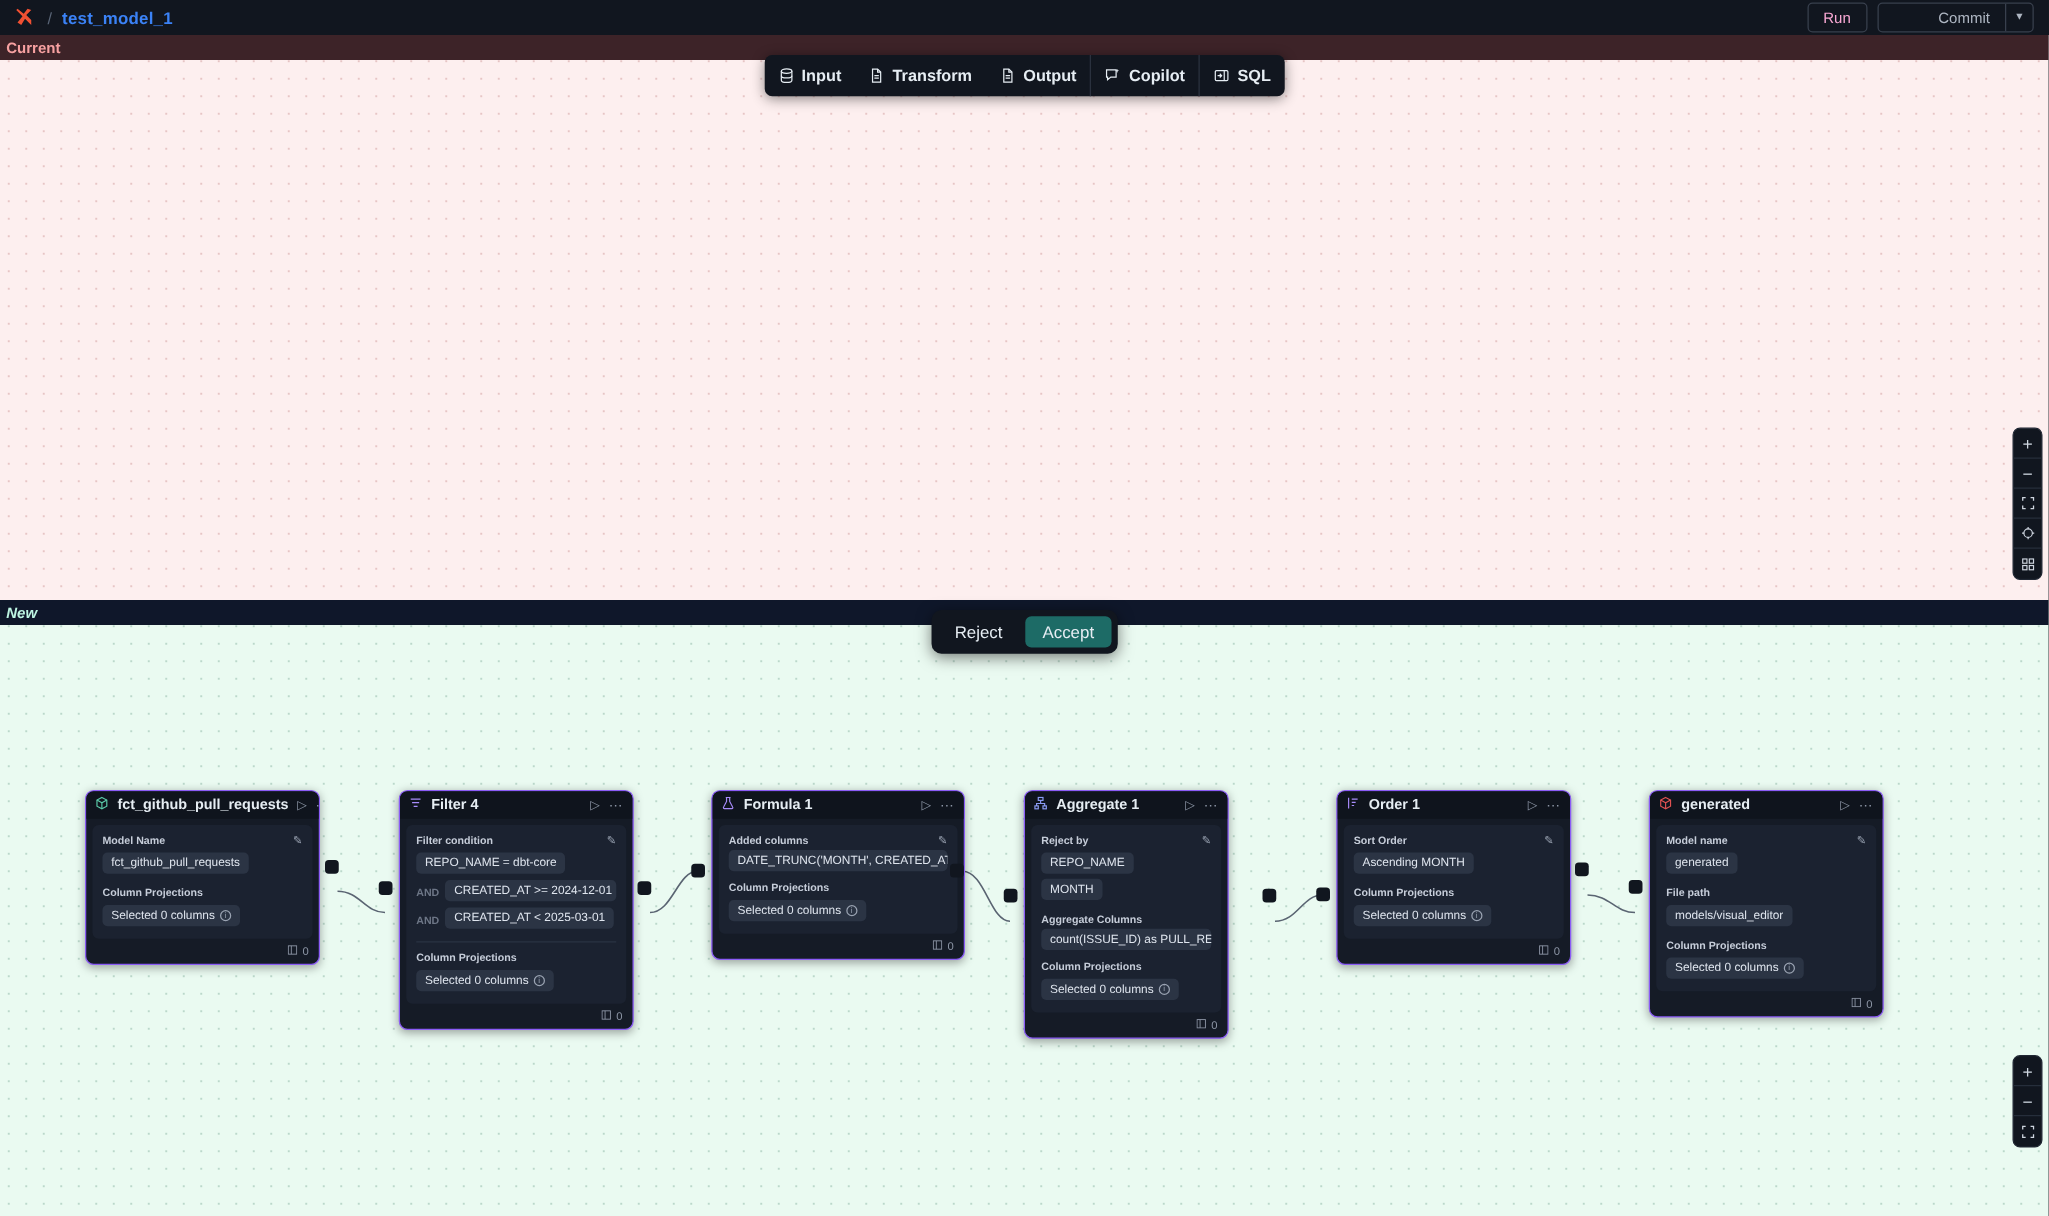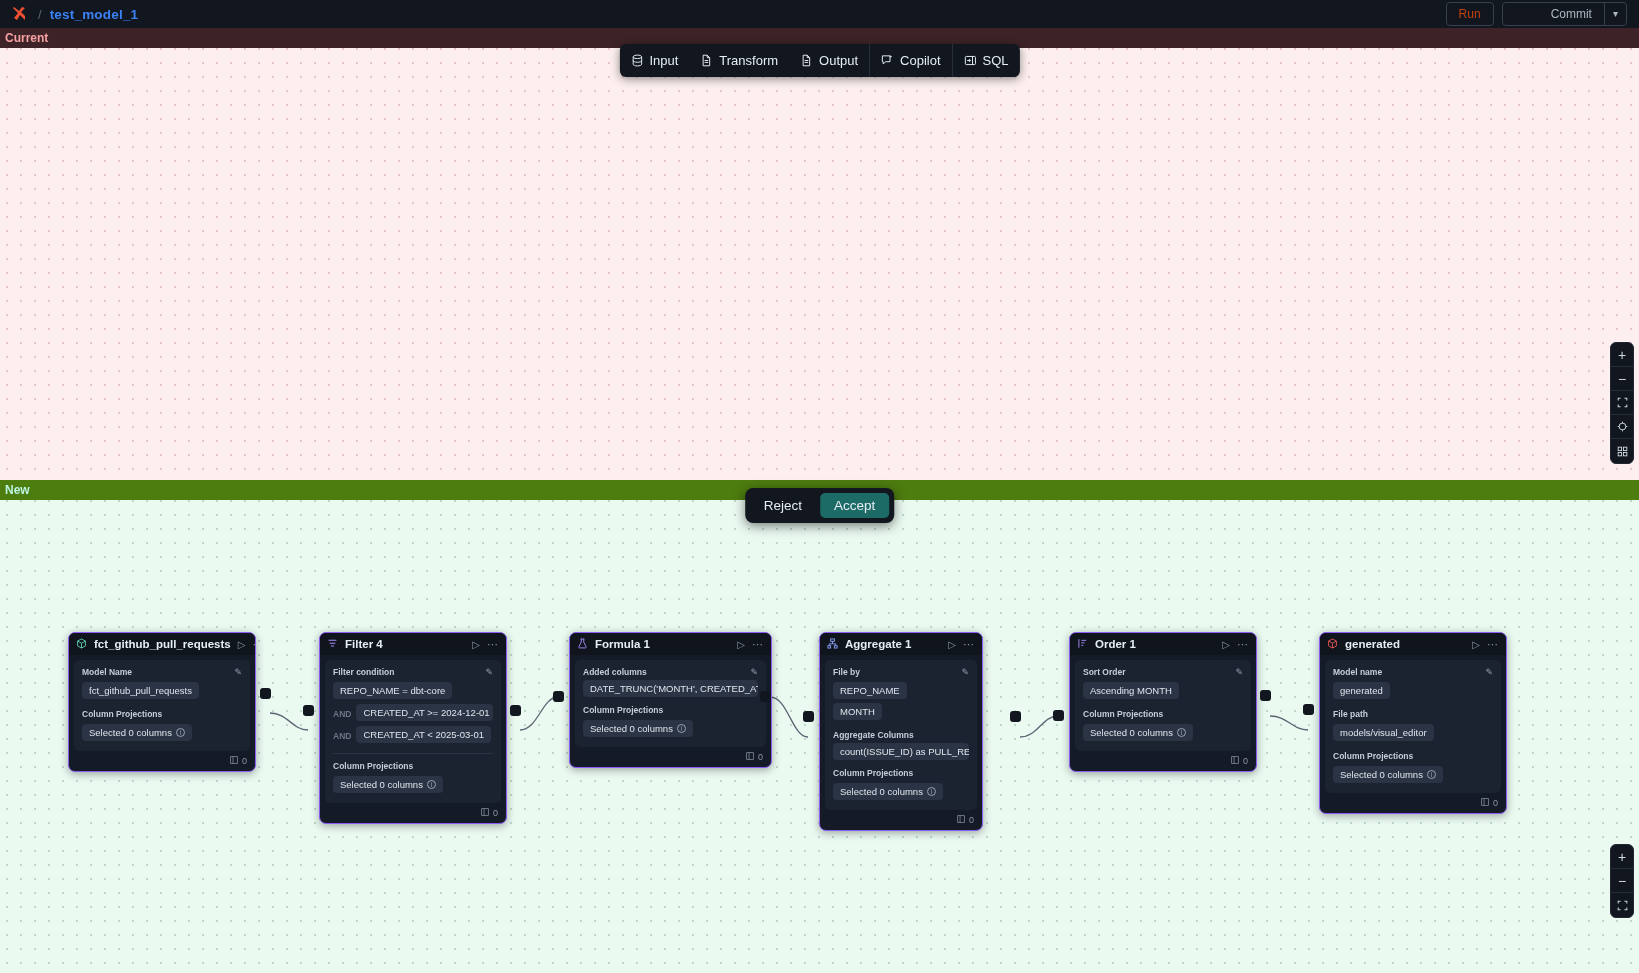--- a/index.html
+++ b/index.html
@@ -16,56 +16,56 @@
     position:absolute; top:0; left:0; width:1639px; height:28px;
     background:#11161f; display:flex; align-items:center;
     padding:0 8px; z-index:40;
   }
   .logo { width:22px; height:22px; display:flex; align-items:center; justify-content:center; }
   .logo svg { display:block; }
   .crumb-sep { color:#5a6577; font-size:13px; margin:0 8px; }
   .crumb-title { color:#3b82f6; font-size:13.5px; font-weight:bold; letter-spacing:.2px; }
   .titlebar-right { margin-left:auto; display:flex; align-items:center; gap:8px; padding-right:4px; }
   .tb-btn {
-    border:1px solid #39404e; border-radius:4px; color:#c2410c;
+    border:1px solid #39404e; border-radius:4px; color:#f9a8d4;
     font-size:12px; padding:3px 12px; background:transparent; line-height:16px;
   }
   .tb-split { display:flex; align-items:stretch; border:1px solid #39404e; border-radius:4px;padding-left:36px; }
   .tb-split .lbl { color:#aeb6c2; font-size:12px; padding:3px 12px; line-height:16px; }
   .tb-split .car { color:#aeb6c2; font-size:10px; padding:3px 8px; border-left:1px solid #39404e; line-height:16px; }
 
   
   .panel { position:absolute; left:0; width:1639px; overflow:hidden; }
   .panel-top { top:28px; height:452px; background:#fdefef; }
   .panel-bottom { top:480px; height:493px; background:#eafaf1; }
   .panel-label {
     position:absolute; left:0; top:0; height:20px; width:100%;
     display:flex; align-items:center; padding-left:5px;
     font-size:12px; font-weight:bold; z-index:12;
   }
   .lbl-current { background:#3d2328; color:#f7a1a1; }
-  .lbl-new { background:#4d7c0f; color:#bdf5e2; }
+  .lbl-new { background:#0f172a; color:#bdf5e2;font-style:italic; }
   .dots {
     position:absolute; inset:0;
     background-image:radial-gradient(circle, rgba(0,0,0,.16) 1px, transparent 1px);
     background-size:14px 14px;
   }
   .dots-top { background-image:radial-gradient(circle, rgba(190,120,120,.35) 1px, transparent 1px); }
   .dots-bot { background-image:radial-gradient(circle, rgba(110,160,140,.38) 1px, transparent 1px); }
 
   
   .toolbar {
     position:absolute; top:44px; left:50%; transform:translateX(-50%);
     height:33px; background:#11161f; border-radius:6px;
     display:flex; align-items:stretch; z-index:30;
     box-shadow:0 2px 10px rgba(0,0,0,.45);
   }
   .tool {
     display:flex; align-items:center; gap:6px;
-    padding:0 11px; color:#e6edf3; font-size:13px; white-space:nowrap;
+    padding:0 11px; color:#e6edf3; font-size:13px; white-space:nowrap;font-weight:bold;
   }
   .tool.sep { border-left:1px solid #2b3240; }
   .tool svg { display:block; }
 
   
   .ra {
     position:absolute; top:488px; left:50%; transform:translateX(-50%);
     background:#11161f; border-radius:8px; padding:5px;
     display:flex; align-items:center; gap:4px; z-index:35;
     box-shadow:0 3px 12px rgba(0,0,0,.5);
@@ -385,21 +385,21 @@
             <rect x="9.4" y="9.8" width="3.4" height="3"></rect>
           <path d="M7 4.2v3.2M2.9 9.8V7.4h8.2v2.4"></path>
         </svg>
       </span>
       <span class="node-title">Aggregate 1</span>
       <span class="node-run">▷</span>
       <span class="node-dots">⋯</span>
     </div>
     <div class="node-body">
       <span class="pencil">✎</span>
-      <div class="sec-label">File by</div>
+      <div class="sec-label">Reject by</div>
       <div><span class="chip">REPO_NAME</span></div>
       <div><span class="chip">MONTH</span></div>
       <div class="sec-label mt">Aggregate Columns</div>
       <span class="chip wide">count(ISSUE_ID) as PULL_REQUEST_...</span>
       <div class="sec-label mt">Column Projections</div>
       <span class="chip">
         <span>Selected 0 columns</span>
         <span class="info-i">i</span>
       </span>
     </div>

